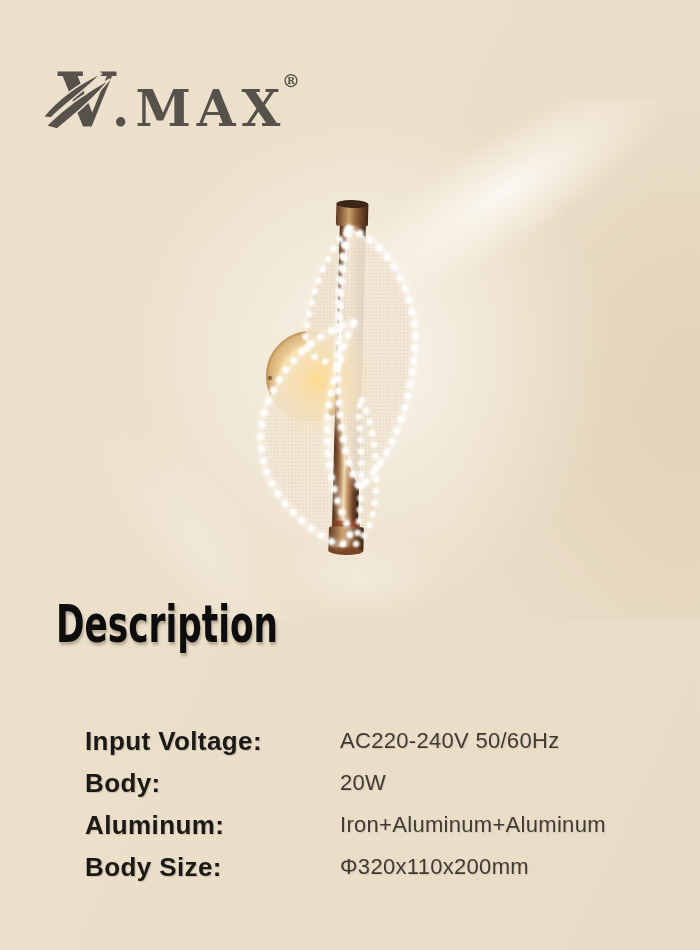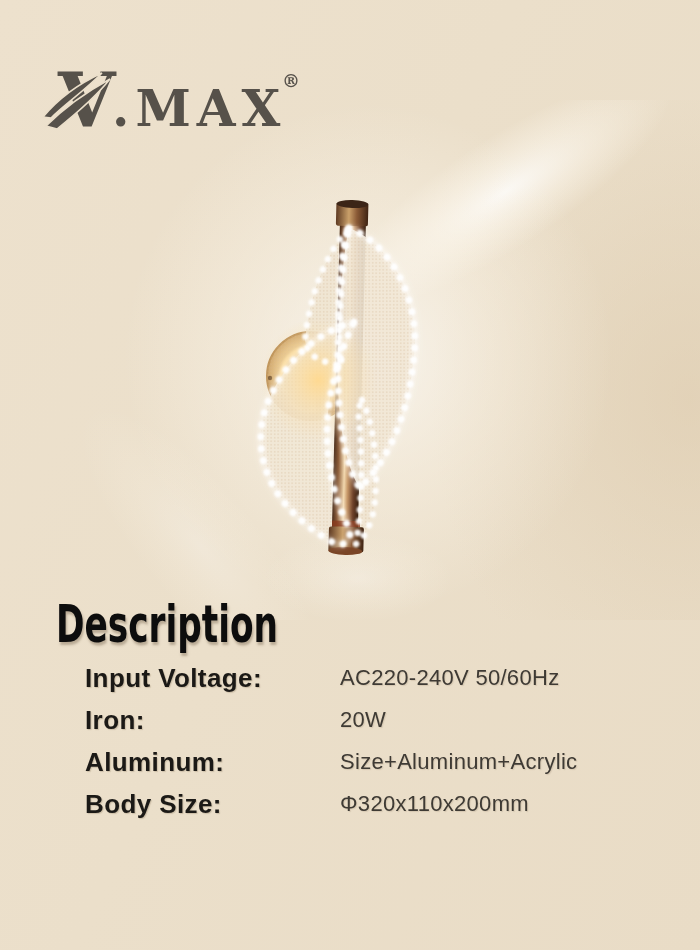--- a/index.html
+++ b/index.html
@@ -23,21 +23,21 @@
     position:absolute;left:56px;top:594px;
     font-family:"DejaVu Sans",sans-serif;
     font-weight:bold;font-size:52px;line-height:60px;
     color:#0d0d0d;letter-spacing:0px;
     transform:scaleX(0.66);transform-origin:left center;
     text-shadow:2px 3px 3px rgba(90,70,45,0.35);
     white-space:nowrap;
   }
 
   
-  .specs{position:absolute;left:85px;top:657px;width:570px;}
+  .specs{position:absolute;left:85px;top:720px;width:570px;}
   .spec-row{display:flex;align-items:center;height:42px;}
   .spec-label{
     width:255px;flex:0 0 255px;
     font-weight:bold;font-size:26px;color:#1b1916;
     letter-spacing:0.4px;
     text-shadow:1px 1px 1px rgba(110,90,60,0.25);
   }
   .spec-value{
     font-size:22px;color:#3e3a34;letter-spacing:0.3px;
     text-shadow:1px 1px 1px rgba(120,100,70,0.18);
@@ -171,26 +171,26 @@
   </div>
 
   <div class="heading">Description</div>
 
   <div class="specs">
     <div class="spec-row">
       <div class="spec-label">Input Voltage:</div>
       <div class="spec-value">AC220-240V 50/60Hz</div>
     </div>
     <div class="spec-row">
-      <div class="spec-label">Iron:</div>
+      <div class="spec-label">Body:</div>
       <div class="spec-value">20W</div>
     </div>
     <div class="spec-row">
       <div class="spec-label">Aluminum:</div>
-      <div class="spec-value">Size+Aluminum+Acrylic</div>
+      <div class="spec-value">Iron+Aluminum+Aluminum</div>
     </div>
     <div class="spec-row">
       <div class="spec-label">Body Size:</div>
       <div class="spec-value">Φ320x110x200mm</div>
     </div>
   </div>
 
 </div>
 
 </body></html>

